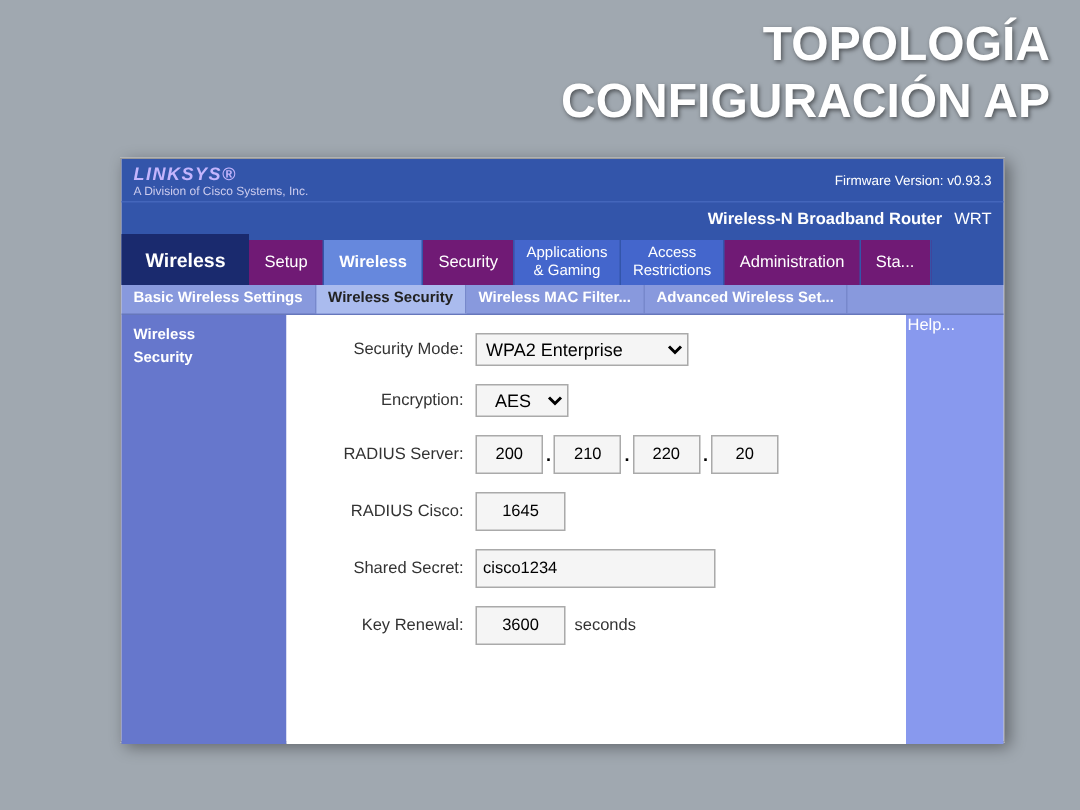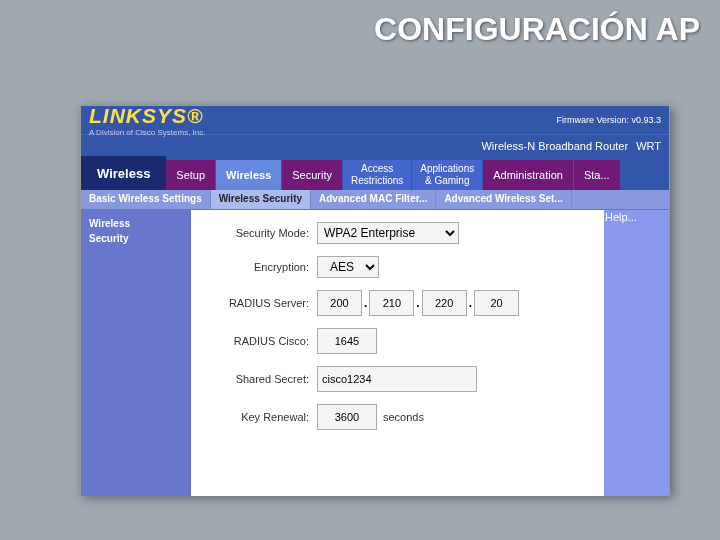--- a/index.html
+++ b/index.html
@@ -48,24 +48,24 @@
       display: flex;
       justify-content: space-between;
       align-items: center;
       height: 28px;
     }
     .linksys-logo {
       color: white;
       font-size: 11px;
     }
     .linksys-logo .brand {
-      font-size: 21px;
+      font-size: 12px;
       font-weight: bold;
       font-style: italic;
-      color: #fde047;
+      color: #c4b5fd;
       letter-spacing: 1px;
     }
     .linksys-logo .sub {
       font-size: 8px;
       color: #cce;
       display: block;
     }
     .firmware-text {
       color: white;
       font-size: 9px;
@@ -77,21 +77,21 @@
       padding: 2px 8px;
       display: flex;
       justify-content: flex-end;
       align-items: center;
       height: 22px;
       border-top: 1px solid #4466bb;
     }
     .product-name {
       color: white;
       font-size: 11px;
-      font-weight: normal;
+      font-weight: bold;
     }
     .product-model {
       color: white;
       font-size: 11px;
       margin-left: 8px;
     }
 
     
     .main-nav {
       background: #3355aa;
@@ -257,20 +257,21 @@
     .unit-label {
       margin-left: 6px;
       font-size: 11px;
       color: #333;
     }
   </style>
 </head>
 <body>
 
 <div class="title-overlay">
+  <h1>TOPOLOGÍA</h1>
   <h1>CONFIGURACIÓN AP</h1>
 </div>
 
 <div class="router-ui">
 
   <div class="linksys-header">
     <div class="linksys-logo">
       <span class="brand">LINKSYS®</span>
       <span class="sub">A Division of Cisco Systems, Inc.</span>
     </div>
@@ -282,36 +283,36 @@
     <span class="product-model">WRT</span>
   </div>
 
   <div class="main-nav">
     <div class="nav-left-label">Wireless</div>
     <div class="nav-tabs">
       <div class="nav-tab">Setup</div>
       <div class="nav-tab active">Wireless</div>
       <div class="nav-tab">Security</div>
       <div class="nav-tab-multi">
+        <span>Applications</span>
+        <span>&amp; Gaming</span>
+      </div>
+      <div class="nav-tab-multi">
         <span>Access</span>
         <span>Restrictions</span>
-      </div>
-      <div class="nav-tab-multi">
-        <span>Applications</span>
-        <span>&amp; Gaming</span>
       </div>
       <div class="nav-tab">Administration</div>
       <div class="nav-tab">Sta...</div>
     </div>
   </div>
 
   <div class="sub-nav">
     <div class="sub-nav-item">Basic Wireless Settings</div>
     <div class="sub-nav-item active">Wireless Security</div>
-    <div class="sub-nav-item">Advanced MAC Filter...</div>
+    <div class="sub-nav-item">Wireless MAC Filter...</div>
     <div class="sub-nav-item">Advanced Wireless Set...</div>
   </div>
 
   <div class="content-area">
 
     <div class="left-sidebar">
       <div class="sidebar-title">Wireless</div>
       <div>Security</div>
     </div>
 

